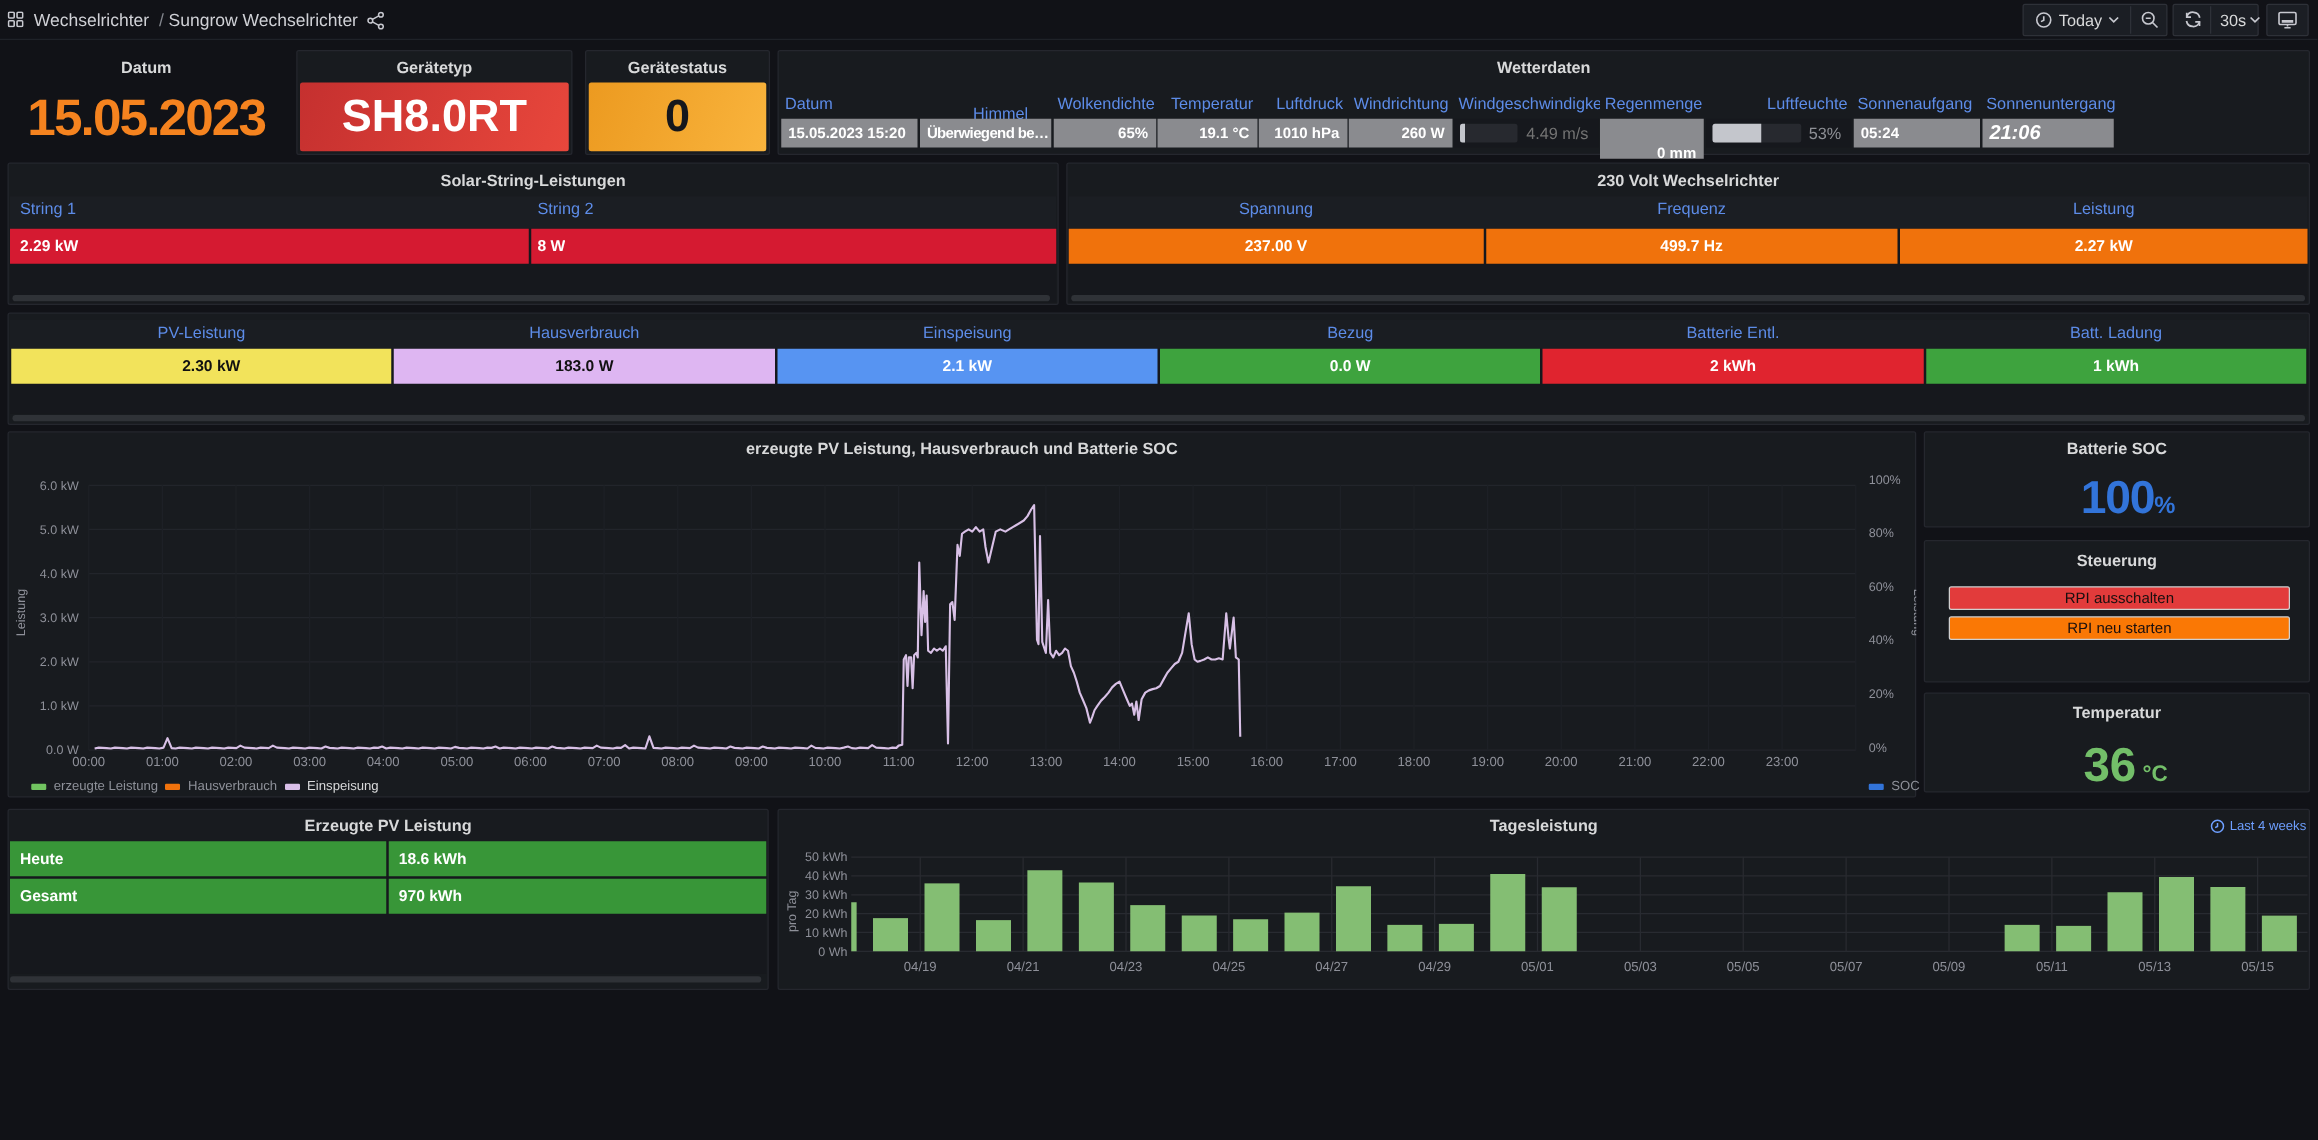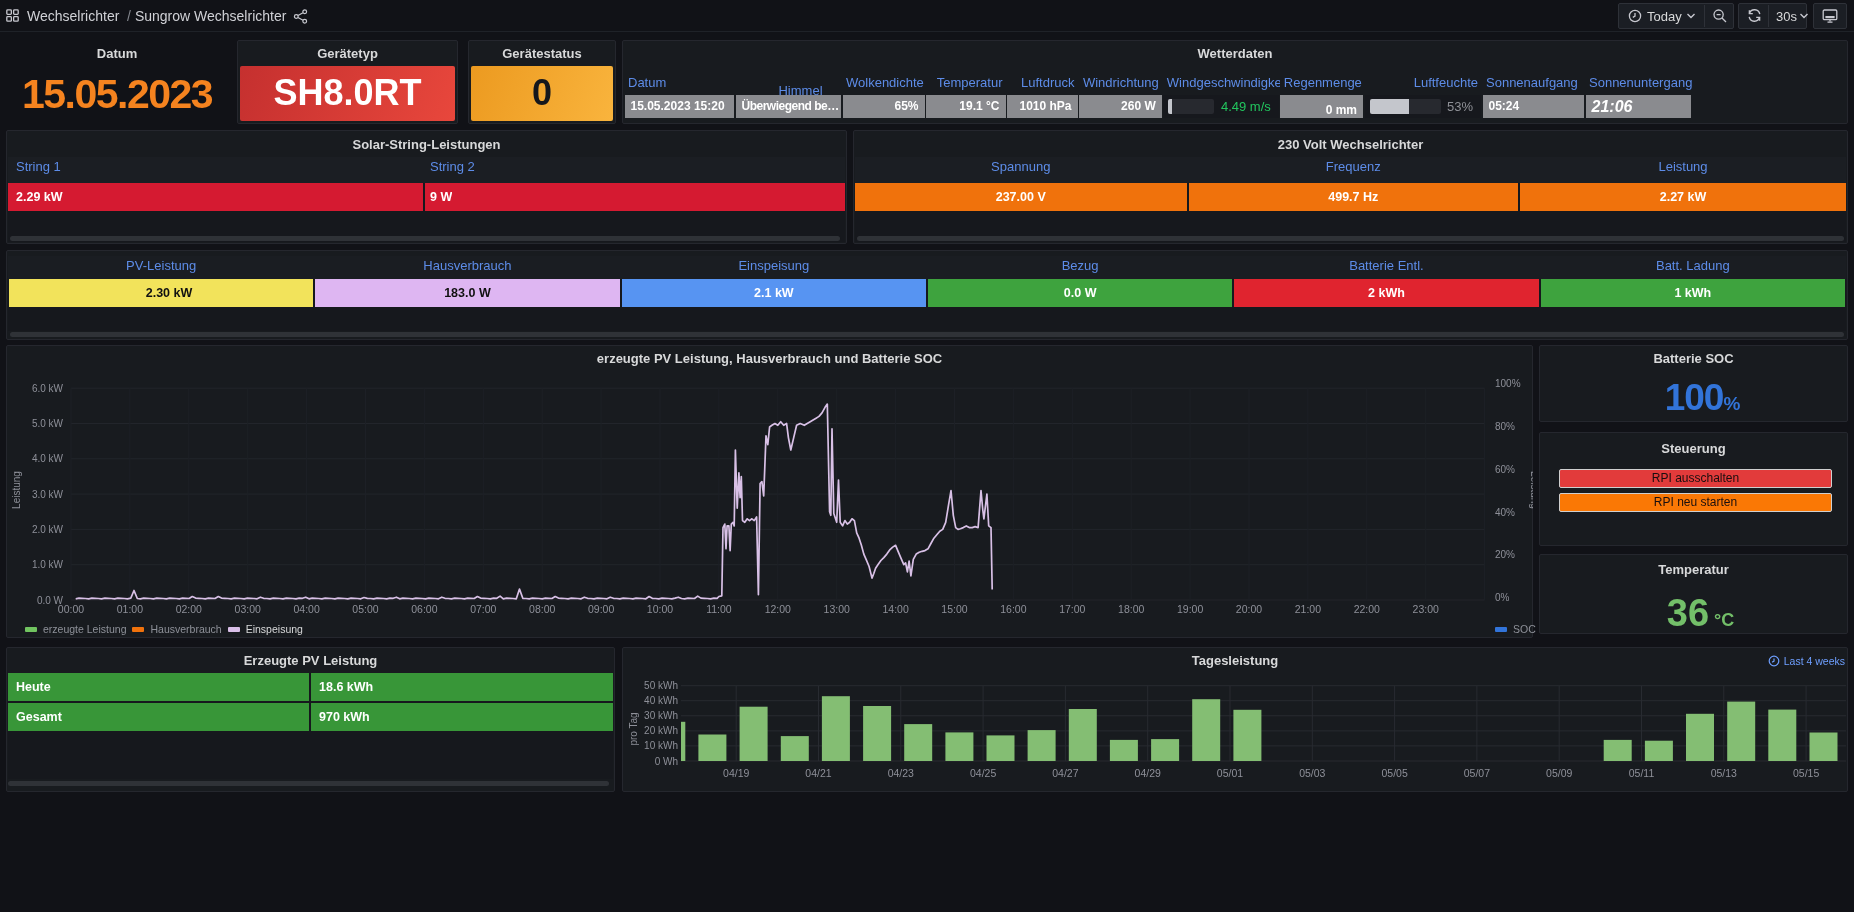--- a/index.html
+++ b/index.html
@@ -87,45 +87,45 @@
 <div class="graycell" style="left:926.0px;top:95px;width:79.5px;height:23px;text-align:right;padding:0 6px;font-size:12px;">19.1 °C</div>
 <div class="hdr" style="left:1006.5px;top:72px;width:72.0px;height:22px;line-height:22px;text-align:right;padding:0 4px;overflow:hidden;white-space:nowrap;">Luftdruck</div>
 <div class="graycell" style="left:1007.0px;top:95px;width:70.5px;height:23px;text-align:right;padding:0 6px;font-size:12px;">1010 hPa</div>
 <div class="hdr" style="left:1078.5px;top:72px;width:84.3px;height:22px;line-height:22px;text-align:right;padding:0 4px;overflow:hidden;white-space:nowrap;">Windrichtung</div>
 <div class="graycell" style="left:1079.0px;top:95px;width:82.8px;height:23px;text-align:right;padding:0 6px;font-size:12px;">260 W</div>
 <div class="hdr" style="left:1162.8px;top:72px;width:117.0px;height:22px;line-height:22px;text-align:left;padding:0 4px;overflow:hidden;white-space:nowrap;">Windgeschwindigkeit</div>
 <div class="abs" style="left:1163.3px;top:95px;width:115.5px;height:23px;background:#16181d;">
     <div class="abs" style="left:5px;top:4px;width:46px;height:15px;background:#27292f;border-radius:2px;">
       <div style="width:8%;height:100%;background:#c4c6cc;border-radius:2px 0 0 2px;"></div>
     </div>
-    <div class="abs" style="right:8px;top:0;height:23px;line-height:23px;font-size:13px;color:#22c55e;">4.49 m/s</div>
+    <div class="abs" style="right:8px;top:0;height:23px;line-height:23px;font-size:13px;color:#737373;">4.49 m/s</div>
   </div>
 <div class="hdr" style="left:1279.8px;top:72px;width:84.2px;height:22px;line-height:22px;text-align:left;padding:0 4px;overflow:hidden;white-space:nowrap;">Regenmenge</div>
-<div class="graycell" style="left:1280.3px;top:95px;width:82.7px;height:23px;text-align:right;padding:4px 6px;font-size:12px;">0 mm</div>
+<div class="graycell" style="left:1280.3px;top:95px;width:82.7px;height:23px;text-align:right;padding:16px 6px;font-size:12px;">0 mm</div>
 <div class="hdr" style="left:1364.0px;top:72px;width:118.0px;height:22px;line-height:22px;text-align:right;padding:0 4px;overflow:hidden;white-space:nowrap;">Luftfeuchte</div>
 <div class="abs" style="left:1364.5px;top:95px;width:116.5px;height:23px;background:#16181d;">
     <div class="abs" style="left:5px;top:4px;width:71px;height:15px;background:#27292f;border-radius:2px;">
       <div style="width:55%;height:100%;background:#c4c6cc;border-radius:2px 0 0 2px;"></div>
     </div>
     <div class="abs" style="right:8px;top:0;height:23px;line-height:23px;font-size:13px;color:#8e9096;">53%</div>
   </div>
 <div class="hdr" style="left:1482.0px;top:72px;width:103.0px;height:22px;line-height:22px;text-align:left;padding:0 4px;overflow:hidden;white-space:nowrap;">Sonnenaufgang</div>
 <div class="graycell" style="left:1482.5px;top:95px;width:101.5px;height:23px;text-align:left;padding:0 6px;font-size:12px;">05:24</div>
 <div class="hdr" style="left:1585.0px;top:72px;width:106.5px;height:22px;line-height:22px;text-align:left;padding:0 4px;overflow:hidden;white-space:nowrap;">Sonnenuntergang</div>
 <div class="graycell" style="left:1585.5px;top:95px;width:105.0px;height:23px;text-align:left;padding:0 6px;font-size:16px;font-style:italic;">21:06</div>
 <div class="panel" style="left:6px;top:130px;width:841px;height:114px;"></div>
 <div class="ptitle" style="left:6px;width:841px;top:137px;">Solar-String-Leistungen</div>
 <div class="abs" style="left:8px;top:157px;width:837px;height:26px;background:#1b1e23;"></div>
 <div class="hdr" style="left:16px;top:159px;">String 1</div>
 <div class="hdr" style="left:430px;top:159px;">String 2</div>
 <div class="darkbody" style="left:8px;top:183px;width:837px;height:59px;background:#16181d;"></div>
 <div class="abs" style="left:8px;top:183px;width:414.5px;height:28px;background:#d51a31;"></div>
 <div class="abs" style="left:424.5px;top:183px;width:420.5px;height:28px;background:#d51a31;"></div>
 <div class="cellv" style="left:16px;top:190px;">2.29 kW</div>
-<div class="cellv" style="left:430px;top:190px;">9 W</div>
+<div class="cellv" style="left:430px;top:190px;">8 W</div>
 <div class="sbar" style="left:10px;top:236px;width:830px;"></div>
 <div class="panel" style="left:853px;top:130px;width:995px;height:114px;"></div>
 <div class="ptitle" style="left:853px;width:995px;top:137px;">230 Volt Wechselrichter</div>
 <div class="abs" style="left:855px;top:157px;width:991px;height:26px;background:#1b1e23;"></div>
 <div class="hdr" style="left:855.0px;top:159px;width:331.5px;text-align:center;">Spannung</div>
 <div class="hdr" style="left:1188.5px;top:159px;width:329.5px;text-align:center;">Frequenz</div>
 <div class="hdr" style="left:1520.0px;top:159px;width:326.0px;text-align:center;">Leistung</div>
 <div class="darkbody" style="left:855px;top:183px;width:991px;height:59px;background:#16181d;"></div>
 <div class="abs" style="left:855.0px;top:183px;width:331.5px;height:28px;background:#f0720c;"></div>
 <div class="cellv" style="left:855.0px;top:190px;width:331.5px;text-align:center;">237.00 V</div>

